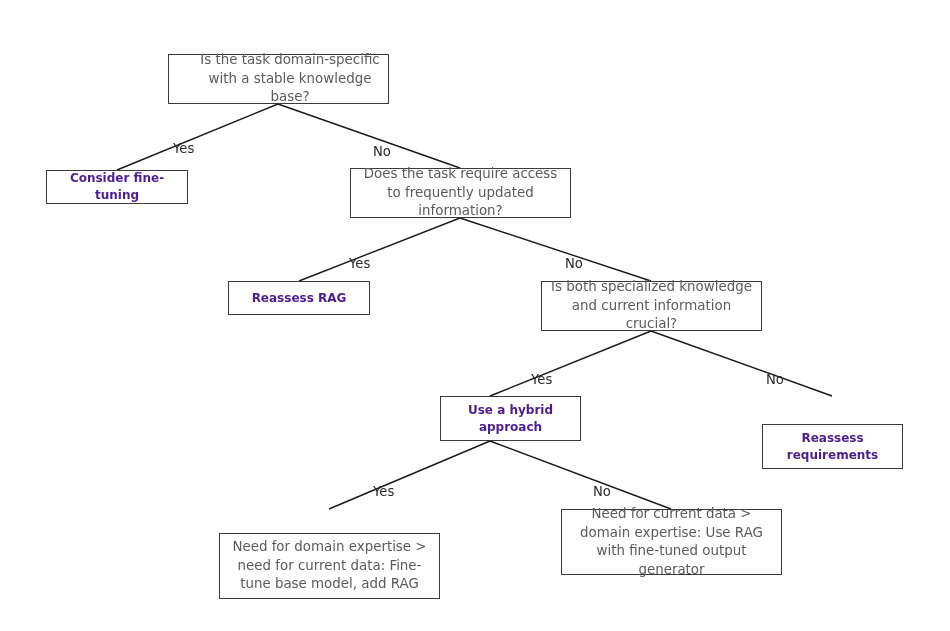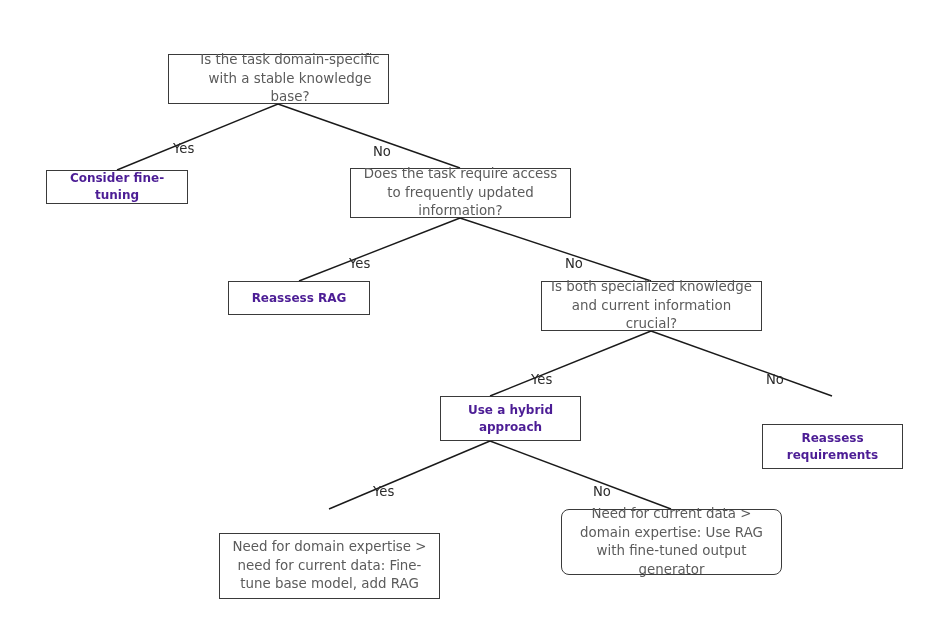--- a/index.html
+++ b/index.html
@@ -101,21 +101,21 @@
       </div>
       <div class="node-box node-outcome" style="left: 420px; top: 396px; width: 141px; height: 45px; border-color: rgb(58, 58, 58); margin-left: 20px;">
         <span class="node-text">Use a hybrid approach</span>
       </div>
       <div class="node-box node-outcome" style="left: 762px; top: 396px; width: 141px; height: 45px; border-color: rgb(58, 58, 58); margin-top: 28px;">
         <span class="node-text">Reassess requirements</span>
       </div>
       <div class="node-box node-detail" style="left: 219px; top: 533px; width: 221px; height: 66px; border-color: rgb(58, 58, 58);">
         <span class="node-text">Need for domain expertise &gt; need for current data: Fine-tune base model, add RAG</span>
       </div>
-      <div class="node-box node-detail" style="left: 561px; top: 509px; width: 221px; height: 66px; border-color: rgb(58, 58, 58); border-radius: 8px;">
+      <div class="node-box node-detail" style="left: 561px; top: 509px; width: 221px; height: 66px; border-color: rgb(58, 58, 58);">
         <span class="node-text">Need for current data &gt; domain expertise: Use RAG with fine-tuned output generator</span>
       </div>
     </div>
   <div id="label-layer">
       <div class="edge-label" style="left: 173px; top: 121px; color: rgb(43, 43, 43);">Yes</div>
       <div class="edge-label" style="left: 373px; top: 124px; color: rgb(43, 43, 43);">No</div>
       <div class="edge-label" style="left: 349px; top: 236px; color: rgb(43, 43, 43);">Yes</div>
       <div class="edge-label" style="left: 565px; top: 236px; color: rgb(43, 43, 43);">No</div>
       <div class="edge-label" style="left: 531px; top: 352px; color: rgb(43, 43, 43);">Yes</div>
       <div class="edge-label" style="left: 766px; top: 352px; color: rgb(43, 43, 43);">No</div>

